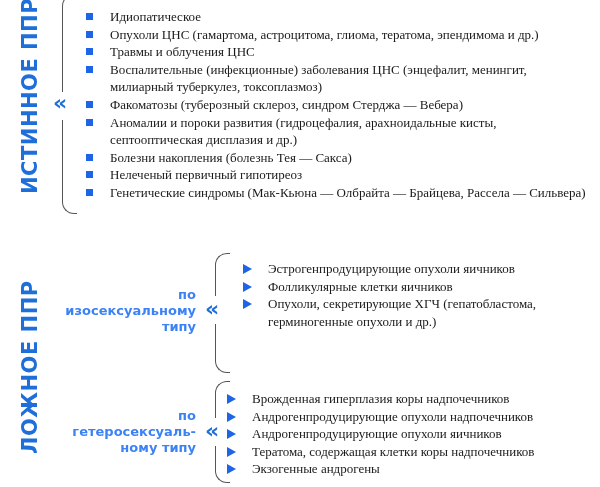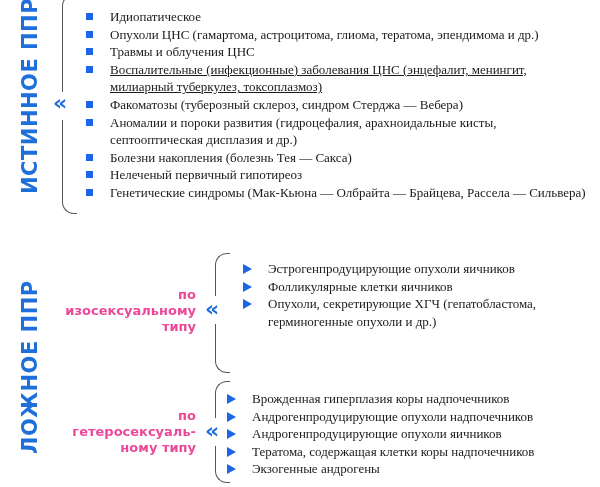--- a/index.html
+++ b/index.html
@@ -12,40 +12,40 @@
                border-radius: 12px 0 0 12px; }
     .bracket-gap { position: absolute; background: #fff; }
     .chev { position: absolute; color: #1e6fd9; font-family: "DejaVu Sans", sans-serif;
             font-weight: bold; font-size: 22px; line-height: 22px; }
     ul { list-style: none; margin: 0; padding: 0; position: absolute; }
     li { position: relative; font-size: 13px; line-height: 17.6px; }
     .sq { position: absolute; width: 7px; height: 7px; background: #1e64e6; left: -24px; top: 5px; }
     .tri { position: absolute; left: -25px; top: 4px; width: 0; height: 0;
            border-top: 5px solid transparent; border-bottom: 5px solid transparent;
            border-left: 9px solid #1e64e6; }
-    .sublabel { position: absolute; text-align: right; color: #ec4899;
+    .sublabel { position: absolute; text-align: right; color: #3b82f6;
                 font-family: "DejaVu Sans", "Liberation Sans", sans-serif; font-weight: bold;
                 font-size: 13px; line-height: 16px; }
     .sublabel span { display: block; }
   </style>
 </head>
 <body>
 
 <div>
   <div class="vtitle" style="left:-60px; top:92px; width:180px; height:24px; font-size:21px; line-height:24px; text-align:center;">ИСТИННОЕ ППР</div>
 
   <div class="bracket" style="left:62px; top:-6px; width:14px; height:218px;"></div>
   <div class="bracket-gap" style="left:58px; top:92px; width:8px; height:28px;"></div>
   <div class="chev" style="left:53px; top:92px;">«</div>
 
   <ul style="left:110px; top:8px; width:485px;">
     <li><span class="sq"></span><span>Идиопатическое</span></li>
     <li><span class="sq"></span><span>Опухоли ЦНС (гамартома, астроцитома, глиома, тератома, эпендимома и др.)</span></li>
     <li><span class="sq"></span><span>Травмы и облучения ЦНС</span></li>
-    <li style="width:450px;text-decoration:underline;"><span class="sq"></span><span>Воспалительные (инфекционные) заболевания ЦНС (энцефалит, менингит, милиарный туберкулез, токсоплазмоз)</span></li>
+    <li style="width:450px;"><span class="sq"></span><span>Воспалительные (инфекционные) заболевания ЦНС (энцефалит, менингит, милиарный туберкулез, токсоплазмоз)</span></li>
     <li><span class="sq"></span><span>Факоматозы (туберозный склероз, синдром Стерджа — Вебера)</span></li>
     <li style="width:440px;"><span class="sq"></span><span>Аномалии и пороки развития (гидроцефалия, арахноидальные кисты, септооптическая дисплазия и др.)</span></li>
     <li><span class="sq"></span><span>Болезни накопления (болезнь Тея — Сакса)</span></li>
     <li><span class="sq"></span><span>Нелеченый первичный гипотиреоз</span></li>
     <li style="white-space:nowrap;"><span class="sq"></span><span>Генетические синдромы (Мак-Кьюна — Олбрайта — Брайцева, Расселa — Сильвера)</span></li>
   </ul>
 </div>
 
 <div>
   <div class="vtitle" style="left:-55px; top:356px; width:170px; height:26px; font-size:21px; line-height:26px; text-align:center;">ЛОЖНОЕ ППР</div>

